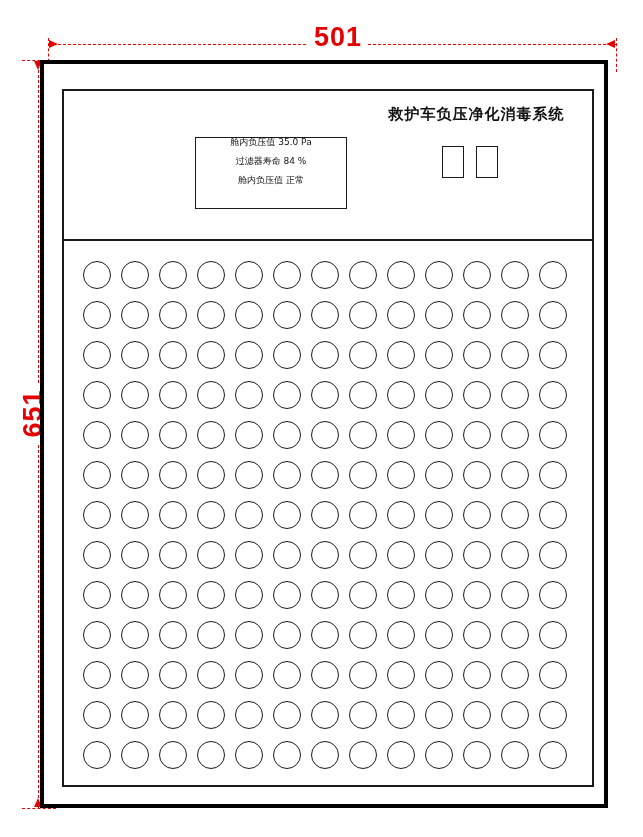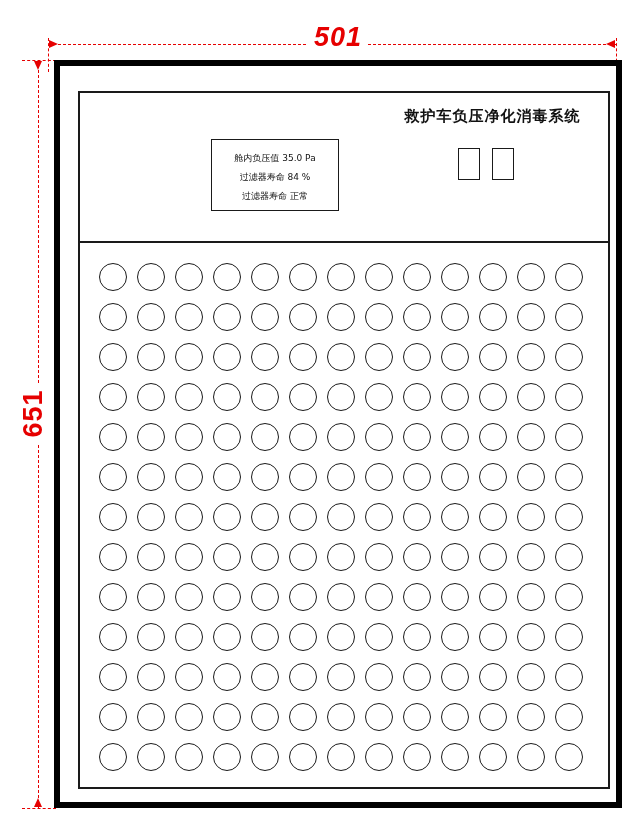--- a/index.html
+++ b/index.html
@@ -31,21 +31,20 @@
     font-size: 27px;
     letter-spacing: 1px;
     background: #ffffff;
     line-height: 1;
     white-space: nowrap;
   }
   #dim-width-label {
     left: 308px;
     top: 24px;
     padding: 0 6px;
-    font-style: italic;
   }
   #dim-height-label {
     left: 3px;
     top: 400px;
     transform: rotate(-90deg);
     transform-origin: center center;
     padding: 0 6px;
   }
 
   .dash-h {
@@ -80,25 +79,25 @@
   }
   .arrow-down {
     border-left: 4px solid transparent;
     border-right: 4px solid transparent;
     border-top: 9px solid #e60000;
   }
 
   
   #device-outer {
     position: absolute;
-    left: 54px;
+    left: 40px;
     top: 60px;
     width: 568px;
     height: 748px;
-    border: 6px solid #000000;
+    border: 4px solid #000000;
     background: #ffffff;
     box-sizing: border-box;
   }
   #device-inner {
     position: absolute;
     left: 18px;
     top: 25px;
     width: 532px;
     height: 698px;
     border: 2px solid #1a1a1a;
@@ -132,26 +131,26 @@
     font-size: 15px;
     color: #111111;
     letter-spacing: 1px;
     white-space: nowrap;
   }
 
   #status-display {
     position: absolute;
     left: 131px;
     top: 46px;
-    width: 128px;
+    width: 152px;
     height: 72px;
     border: 1px solid #1a1a1a;
     background: #ffffff;
     box-sizing: border-box;
-    padding: 14px 0 0 0;
+    padding: 0 0 0 0;
   }
   .status-row {
     font-family: "DejaVu Sans", sans-serif;
     font-size: 9px;
     color: #111111;
     text-align: center;
     line-height: 1.0;
     margin: 0 0 10px 0;
     white-space: nowrap;
   }
@@ -220,21 +219,21 @@
 
   <div id="device-outer">
     <div id="device-inner">
 
       <div id="header-area">
         <div id="system-title">救护车负压净化消毒系统</div>
 
         <div id="status-display">
           <div class="status-row">舱内负压值  35.0 Pa</div>
           <div class="status-row">过滤器寿命  84 %</div>
-          <div class="status-row">过滤器寿命  正常</div>
+          <div class="status-row">舱内负压值  正常</div>
         </div>
 
         <div id="indicator-group">
           <div class="indicator"></div>
           <div class="indicator"></div>
         </div>
       </div>
 
       <div id="panel-divider"></div>
 

